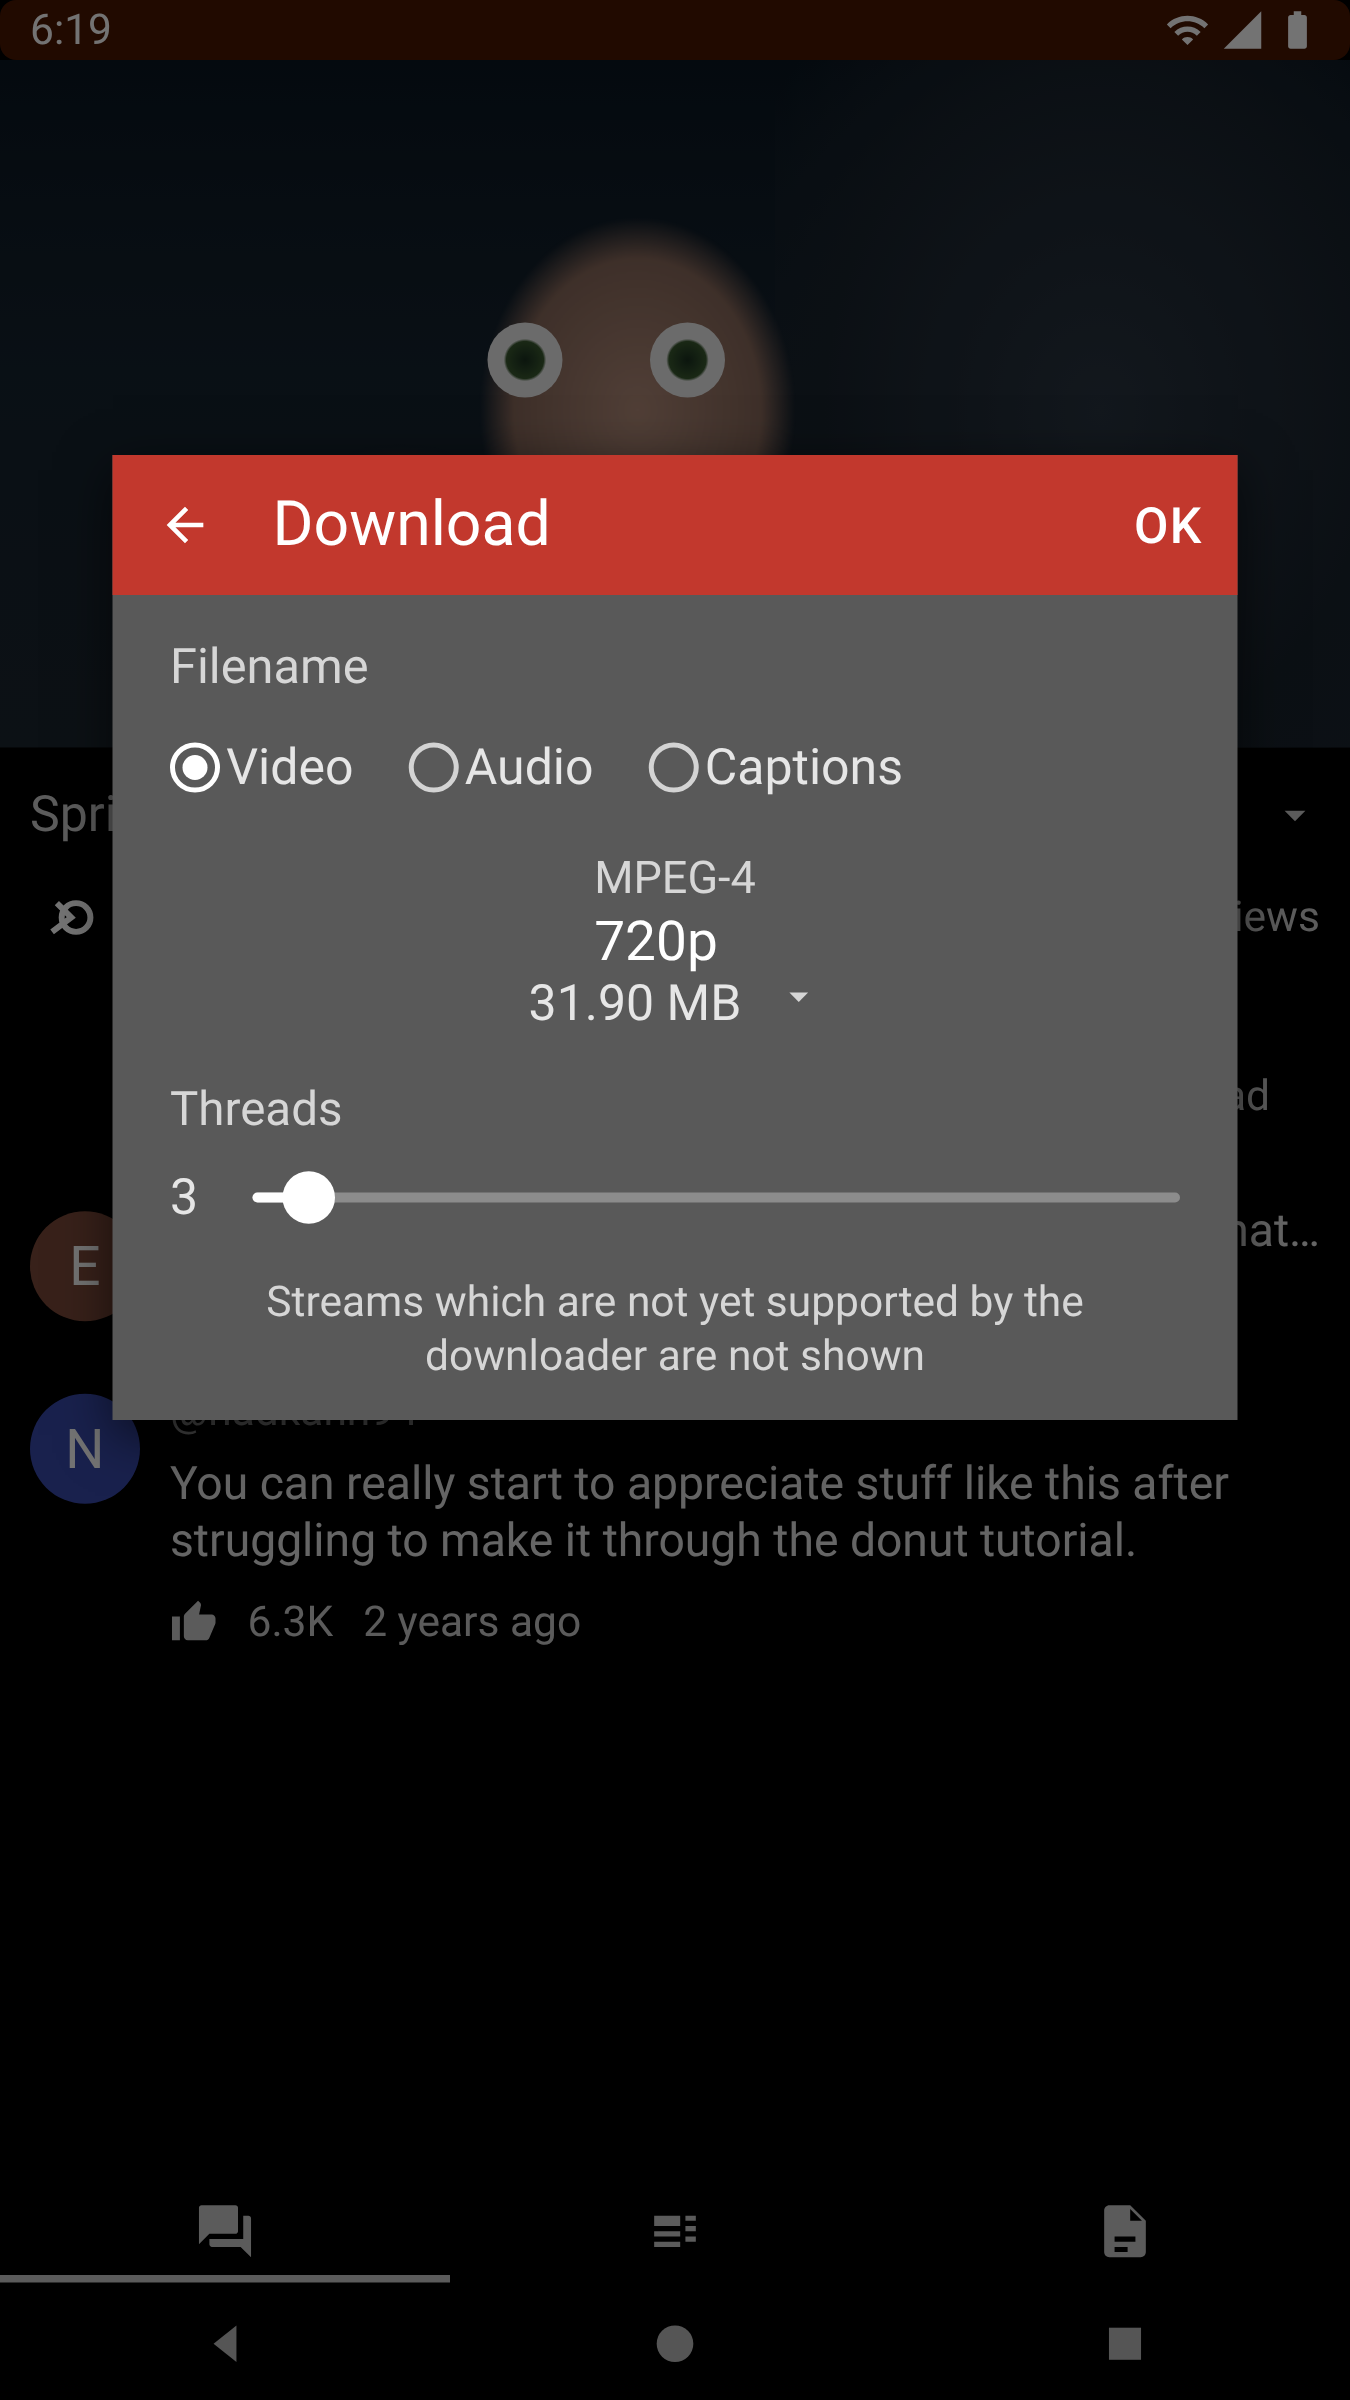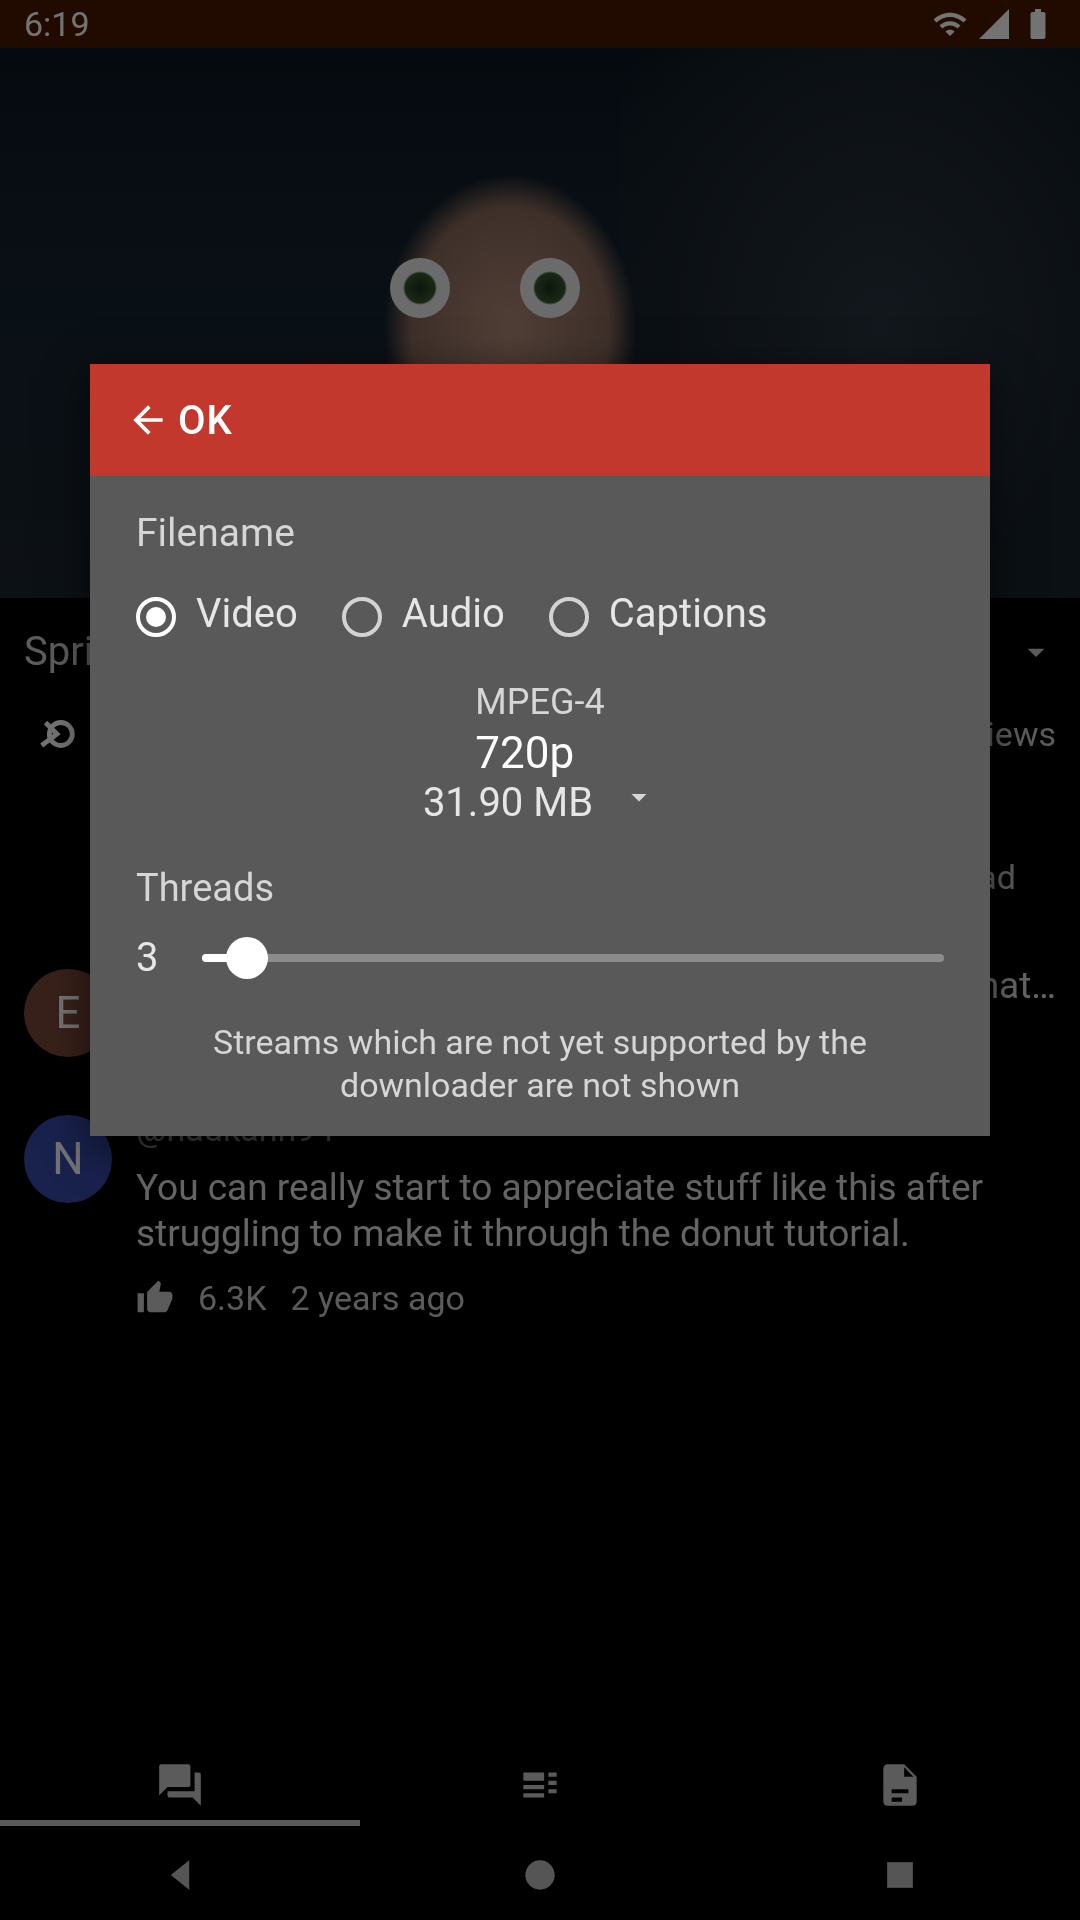--- a/index.html
+++ b/index.html
@@ -1,19 +1,19 @@
 <!DOCTYPE html>
 <html><head>
 <meta charset="utf-8">
 <style>
   * { margin: 0; padding: 0; box-sizing: border-box; font-family: Roboto, -apple-system, sans-serif; }
   html, body { width: 1080px; height: 1920px; background: #000; color: #e6e6e6; overflow: hidden; position: relative; }
 
   
-  .status-bar { position: absolute; top: 0; left: 0; right: 0; height: 48px; background: #4b1700; display: flex; align-items: center; justify-content: space-between; padding: 16px 24px; font-size: 34px; color: #fff; }
+  .status-bar { position: absolute; top: 0; left: 0; right: 0; height: 48px; background: #4b1700; display: flex; align-items: center; justify-content: space-between; padding: 16px 24px; font-size: 34px; color: #fff; border-radius: 13px; }
   .status-icons { display: flex; gap: 8px; align-items: center; }
   .status-icons svg { width: 36px; height: 36px; fill: #fff; }
 
   
   .video-area { position: absolute; top: 48px; left: 0; right: 0; height: 550px; background: linear-gradient(180deg, #0b1722 0%, #162430 45%, #1c2630 100%); overflow: hidden; }
   .face { position: absolute; left: 330px; top: 60px; width: 360px; height: 400px; background: radial-gradient(ellipse 180px 220px at 50% 55%, #b38c7a 0%, #8a6a5c 55%, transparent 70%); border-radius: 50% 50% 45% 45%; filter: blur(1px); }
   .eye { position: absolute; width: 60px; height: 60px; background: radial-gradient(circle, #1a3020 0%, #3a5a30 35%, #eee 40%, #eee 100%); border-radius: 50%; top: 210px; }
   .eye.l { left: 390px; } .eye.r { left: 520px; }
   .fire { position: absolute; left: 240px; top: 320px; width: 160px; height: 180px; background: radial-gradient(ellipse, #ff8a1a 0%, #d64500 45%, transparent 75%); filter: blur(6px); }
   .rock { position: absolute; right: -60px; top: -40px; width: 520px; height: 640px; background: radial-gradient(ellipse, #2a3541 0%, #1a242e 60%, transparent 90%); }
@@ -48,21 +48,21 @@
   .back-btn { width: 60px; height: 60px; display: flex; align-items: center; justify-content: center; }
   .back-btn svg { width: 44px; height: 44px; fill: #fff; }
   .dlg-title { font-size: 50px; font-weight: 400; margin-left: 40px; flex: 1; }
   .ok { font-size: 40px; font-weight: 500; letter-spacing: 1px; }
 
   .dlg-body { padding: 34px 46px 30px; color: #e6e6e6; }
   .lbl { font-size: 39px; color: #d6d6d6; margin-bottom: 34px; }
   .filename { font-size: 44px; color: #fff; padding-bottom: 10px; border-bottom: 2px solid #b5b5b5; margin-bottom: 40px; cursor: text; }
 
   .radio-row { display: flex; gap: 44px; align-items: center; margin-bottom: 38px; }
-  .radio { display: flex; align-items: flex-end; gap: 20px; }
+  .radio { display: flex; align-items: center; gap: 5px; }
   .radio .circ { width: 40px; height: 40px; border: 4px solid #d3d3d3; border-radius: 50%; display: flex; align-items: center; justify-content: center; }
   .radio.sel .circ { border-color: #fff; }
   .radio.sel .circ::after { content: ""; width: 20px; height: 20px; background: #fff; border-radius: 50%; }
   .radio span { font-size: 40px; }
 
   .fmt-row { display: flex; align-items: center; justify-content: space-between; padding: 6px 6px 34px; flex-direction: column; }
   .fmt-left .codec { font-size: 36px; color: #d6d6d6; }
   .fmt-left .res { font-size: 44px; color: #fff; margin-top: 4px; }
   .fmt-right { display: flex; align-items: flex-start; gap: 28px; font-size: 40px; color: #e6e6e6; }
   .fmt-right svg { width: 36px; height: 36px; fill: #d6d6d6; }
@@ -190,20 +190,21 @@
 
 <div class="scrim"></div>
 
 <div class="dialog">
   <div class="dlg-header">
     <div class="back-btn">
       <svg viewBox="0 0 24 24">
           <path d="M20 11H7.83l5.59-5.59L12 4l-8 8 8 8 1.41-1.41L7.83 13H20z"></path>
         </svg>
     </div>
+    <div class="dlg-title">Download</div>
     <div class="ok">OK</div>
   </div>
   <div class="dlg-body">
     <div class="lbl">Filename</div>
 
     <div class="radio-row">
       <div class="radio sel">
           <div class="circ"></div>
           <span>Video</span>
         </div>

